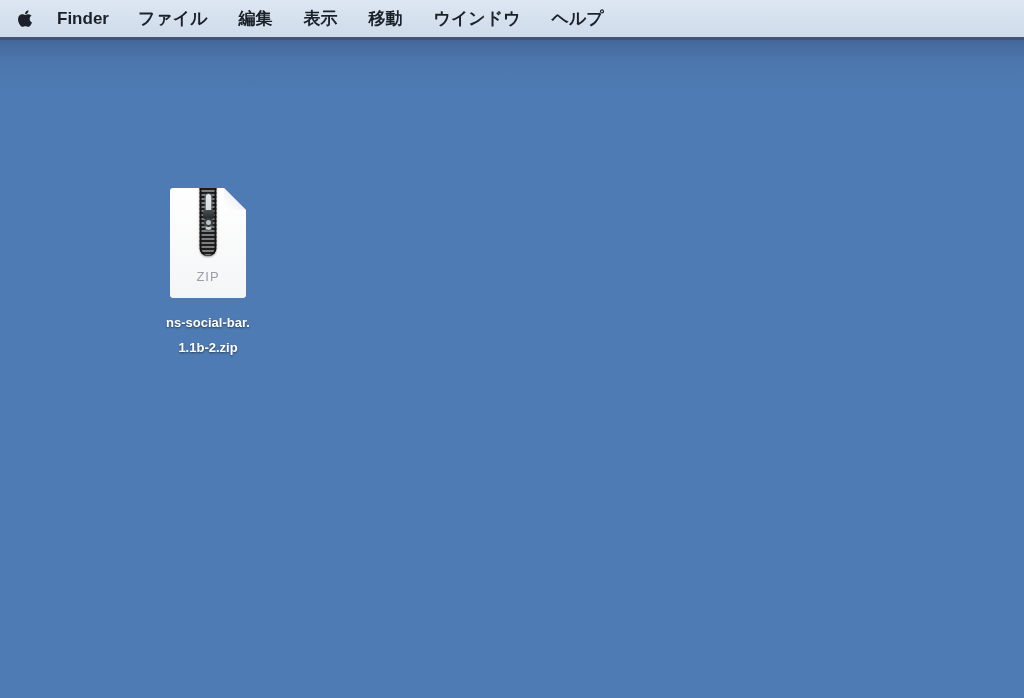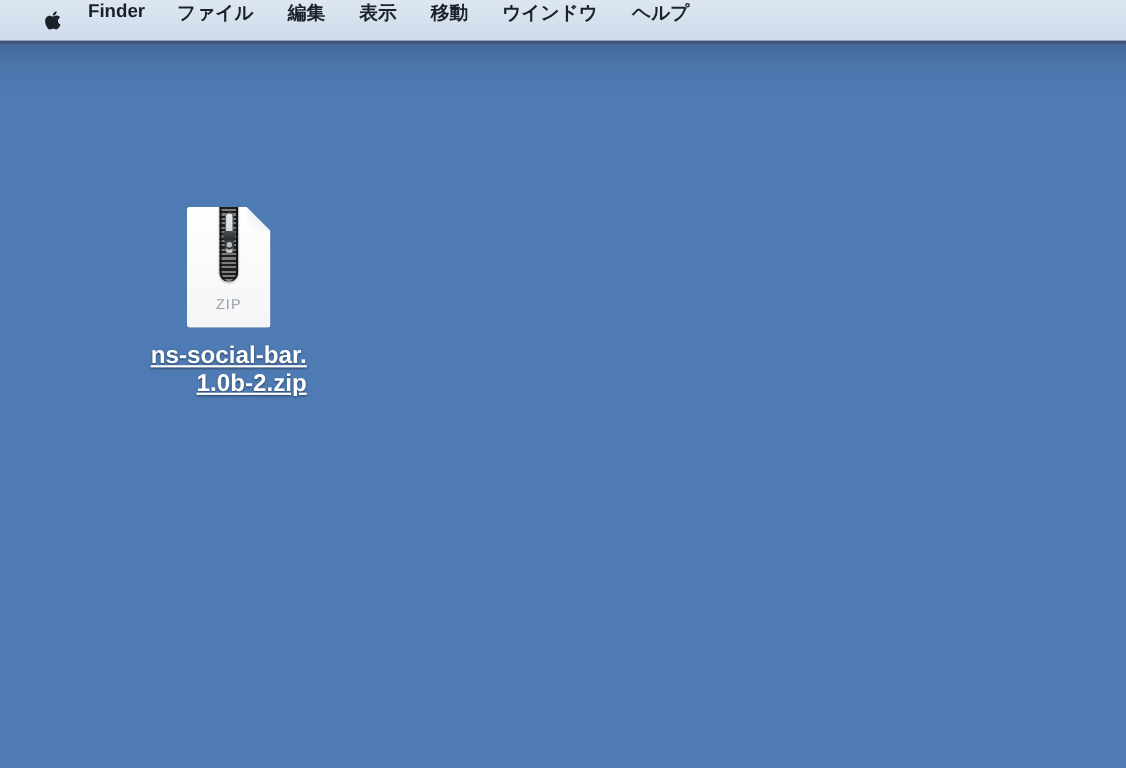--- a/index.html
+++ b/index.html
@@ -9,21 +9,22 @@
     background: #4e7bb3;
     position: relative;
   }
 
   
   .menubar {
     position: absolute; top: 0; left: 0; right: 0;
     height: 37px;
     background: linear-gradient(#dde7f3, #cfdbea);
     display: flex;
-    padding-left: 40px;
+    align-items: center;
+    padding-left: 17px;
     color: #1b2129;
     font-size: 17px;
   }
   .menu-item {
     margin-right: 31px;
     white-space: nowrap;
     cursor: default;
     font-weight: bold;
   }
   .menu-item.app-name { font-weight: 700; margin-right: 29px; }
@@ -104,27 +105,26 @@
     position: absolute;
     bottom: 14px; left: 0; right: 0;
     text-align: center;
     font-size: 13px;
     letter-spacing: 1px;
     color: #999fa6;
   }
   
   .file-label {
     margin-top: 12px;
-    text-align: right;
+    text-align: center;
     color: #ffffff;
     font-weight: 700;
-    font-size: 22px;
+    font-size: 13px;
     line-height: 25px;
     text-shadow: 0 1px 2px rgba(0,0,0,0.5);
-    text-decoration: underline;
   }
 </style>
 </head>
 <body>
 
 <div class="menubar">
   <div class="apple-wrap">
     <svg viewBox="0 0 384 512" aria-hidden="true">
       <path d="M318.7 268.7c-.2-36.7 16.4-64.4 50-84.8-18.8-26.9-47.2-41.7-84.7-44.6-35.5-2.8-74.3 20.7-88.5 20.7-15 0-49.4-19.7-76.4-19.7C63.3 141.2 4 184.8 4 273.5q0 39.3 14.4 81.2c12.8 36.7 59 126.7 107.2 125.2 25.2-.6 43-17.9 75.8-17.9 31.8 0 48.3 17.9 76.4 17.9 48.6-.7 90.4-82.5 102.6-119.3-65.2-30.7-61.7-90-61.7-91.9zm-56.6-164.2c27.3-32.4 24.8-61.9 24-72.5-24.1 1.4-52 16.4-67.9 34.9-17.5 19.8-27.8 44.3-25.6 71.9 26.1 2 49.9-11.4 69.5-34.3z"></path>
     </svg>
@@ -145,16 +145,16 @@
       <div class="fold"></div>
       <div class="zipper">
         <div class="zipper-channel"></div>
         <div class="zipper-slider"></div>
         <div class="zipper-pull"></div>
       </div>
       <div class="zip-text">ZIP</div>
     </div>
     <div class="file-label">
       <div>ns-social-bar.</div>
-      <div>1.0b-2.zip</div>
+      <div>1.1b-2.zip</div>
     </div>
   </div>
 </div>
 
 </body></html>

